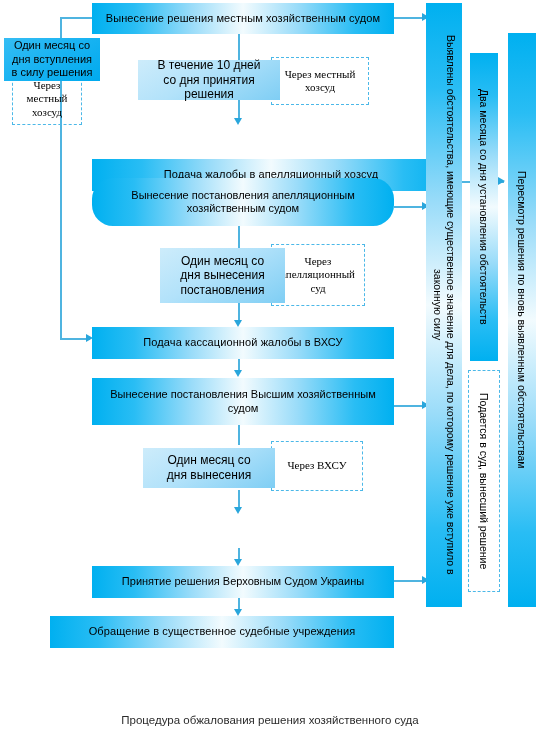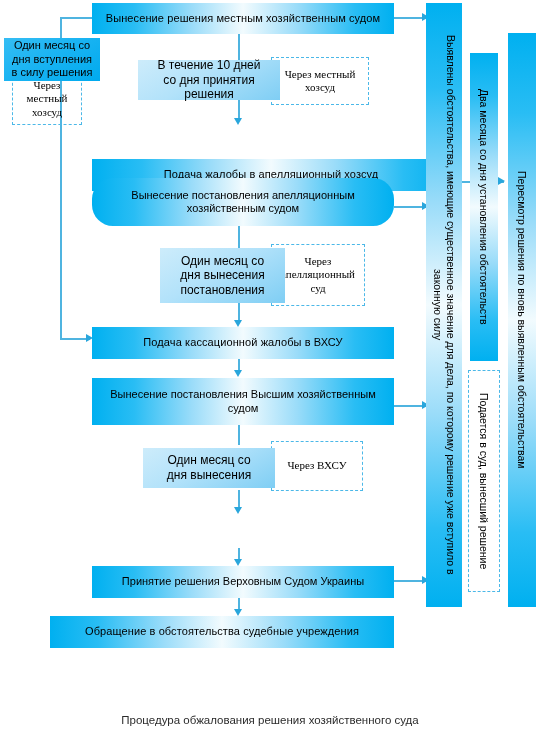--- a/index.html
+++ b/index.html
@@ -193,21 +193,21 @@
   <div class="node bar" style="left:92px; top:378px; width:302px; height:47px;">
     <span>Вынесение постановления Высшим хозяйственным судом</span>
   </div>
 
 
   <div class="node bar" style="left:92px; top:566px; width:302px; height:32px;">
     <span>Принятие решения Верховным Судом Украины</span>
   </div>
 
   <div class="node bar strong" style="left:50px; top:616px; width:344px; height:32px;">
-    <span>Обращение в обстоятельства судебные учреждения</span>
+    <span>Обращение в существенное судебные учреждения</span>
   </div>
 
   <div class="node dashed" style="left:12px; top:73px; width:70px; height:52px;">
     <span>Через местный хозсуд</span>
   </div>
 
   <div class="node period-dark" style="left:4px; top:38px; width:96px; height:43px;">
     <span>Один месяц со дня вступления в силу решения</span>
   </div>
 

